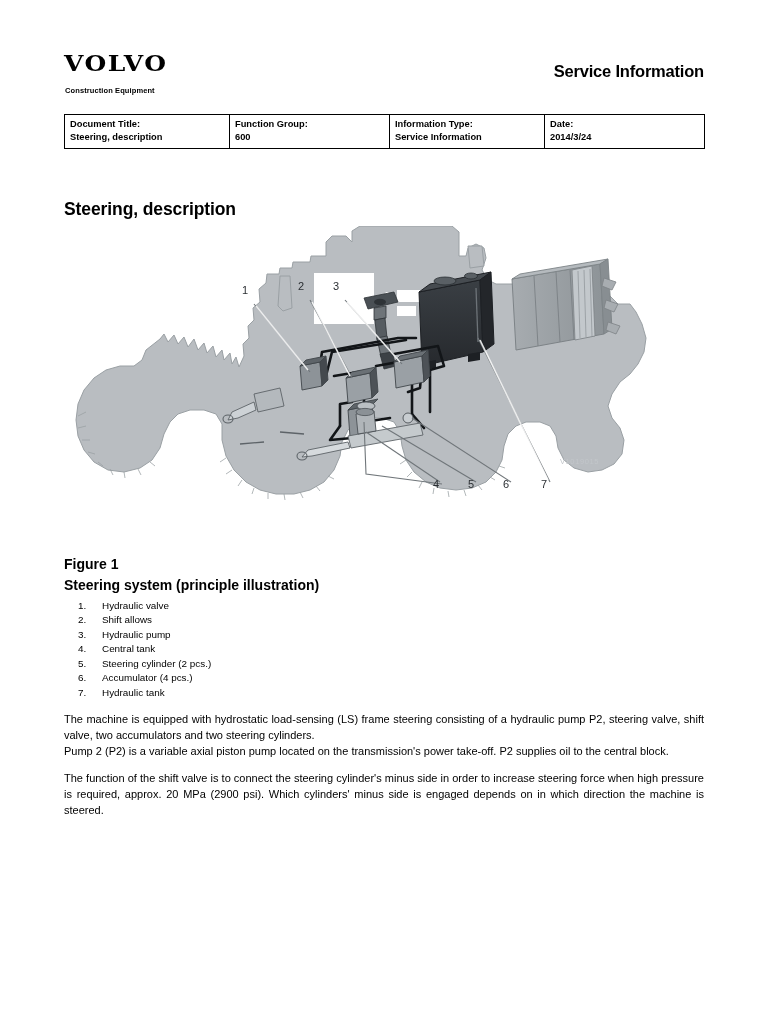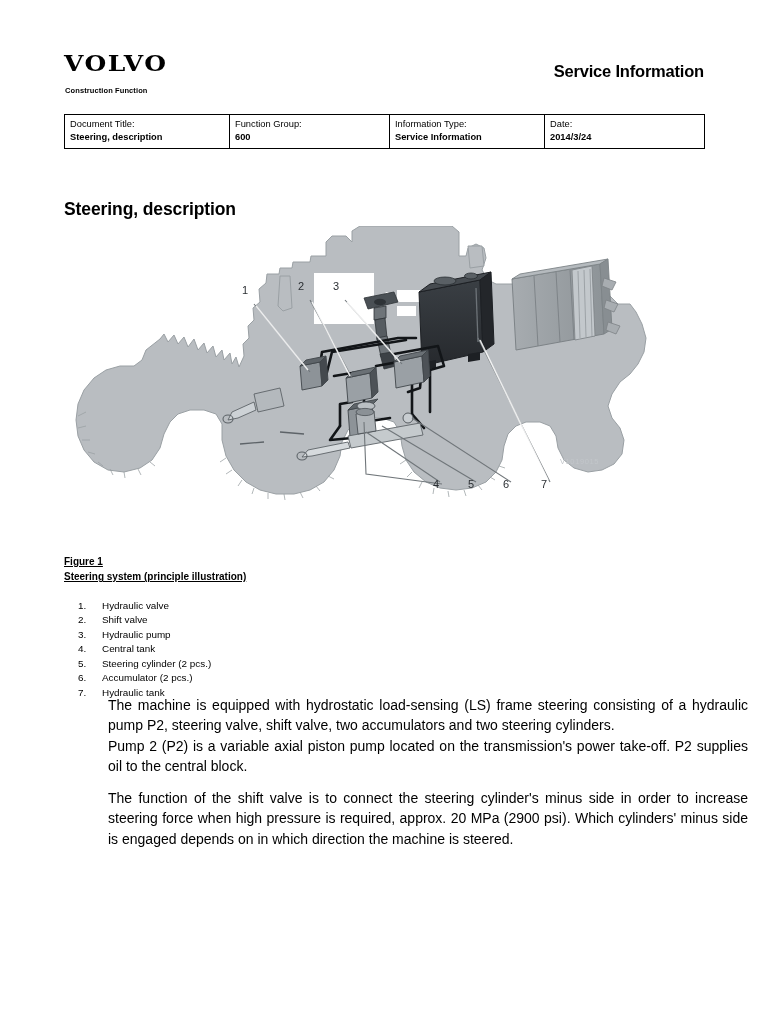--- a/index.html
+++ b/index.html
@@ -57,70 +57,69 @@
     table-layout:fixed;
   }
   .meta-table td{
     border:1.3px solid #000;
     padding:3px 5px 4px 5px;
     vertical-align:top;
     font-size:9.3px;
     line-height:1.38;
     font-family:"Liberation Sans", sans-serif;
   }
-  .meta-label{font-weight:normal;display:block;}
+  .meta-label{font-weight:bold;display:block;}
   .meta-value{font-weight:bold;display:block;}
 
   
   .doc-title{
     position:absolute;left:64px;top:199px;
     font-size:17.5px;font-weight:bold;
     letter-spacing:-0.1px;
     color:#000;
   }
 
   
   .figure-wrap{
     position:absolute;left:64px;top:226px;width:640px;height:320px;
   }
   .figure-wrap svg{display:block;}
 
   .fig-caption{
     position:absolute;left:64px;top:554px;
-    font-size:10px;font-weight:bold;line-height:1.52;text-decoration:underline;
+    font-size:14px;font-weight:bold;line-height:1.52;
   }
   .fig-caption span{display:block;}
 
   
   .parts-list{
     position:absolute;left:64px;top:599px;width:500px;
     font-size:9.9px;line-height:1.46;
   }
   .parts-row{display:flex;}
   .parts-num{width:38px;padding-left:14px;box-sizing:border-box;}
   .parts-label{flex:1;}
 
   
   .body-text{
-    position:absolute;left:64px;top:695px;width:640px;
-    font-size:14px;line-height:1.46;
+    position:absolute;left:64px;top:711px;width:640px;
+    font-size:11px;line-height:1.46;
     text-align:justify;
-    margin-left:44px;
   }
   .para{margin:0 0 0 0;}
   .para.gap{margin-top:11px;}
 </style>
 </head>
 <body>
 
 <div class="page">
 
   <div class="header">
     <div class="volvo-logo">VOLVO</div>
-    <div class="volvo-sub">Construction Function</div>
+    <div class="volvo-sub">Construction Equipment</div>
     <div class="service-info">Service Information</div>
   </div>
 
   <table class="meta-table">
     <colgroup>
       <col style="width:165px">
         <col style="width:160px">
         <col style="width:155px">
         <col style="width:160px">
     </colgroup>
@@ -351,37 +350,37 @@
     <span>Steering system (principle illustration)</span>
   </div>
 
   <div class="parts-list">
     <div class="parts-row">
       <span class="parts-num">1.</span>
       <span class="parts-label">Hydraulic valve</span>
     </div>
     <div class="parts-row">
       <span class="parts-num">2.</span>
-      <span class="parts-label">Shift valve</span>
+      <span class="parts-label">Shift allows</span>
     </div>
     <div class="parts-row">
       <span class="parts-num">3.</span>
       <span class="parts-label">Hydraulic pump</span>
     </div>
     <div class="parts-row">
       <span class="parts-num">4.</span>
       <span class="parts-label">Central tank</span>
     </div>
     <div class="parts-row">
       <span class="parts-num">5.</span>
       <span class="parts-label">Steering cylinder (2 pcs.)</span>
     </div>
     <div class="parts-row">
       <span class="parts-num">6.</span>
-      <span class="parts-label">Accumulator (2 pcs.)</span>
+      <span class="parts-label">Accumulator (4 pcs.)</span>
     </div>
     <div class="parts-row">
       <span class="parts-num">7.</span>
       <span class="parts-label">Hydraulic tank</span>
     </div>
   </div>
 
   <div class="body-text">
     <p class="para">The machine is equipped with hydrostatic load-sensing (LS) frame steering consisting of a hydraulic pump P2, steering valve, shift valve, two accumulators and two steering cylinders.</p>
     <p class="para">Pump 2 (P2) is a variable axial piston pump located on the transmission's power take-off. P2 supplies oil to the central block.</p>

